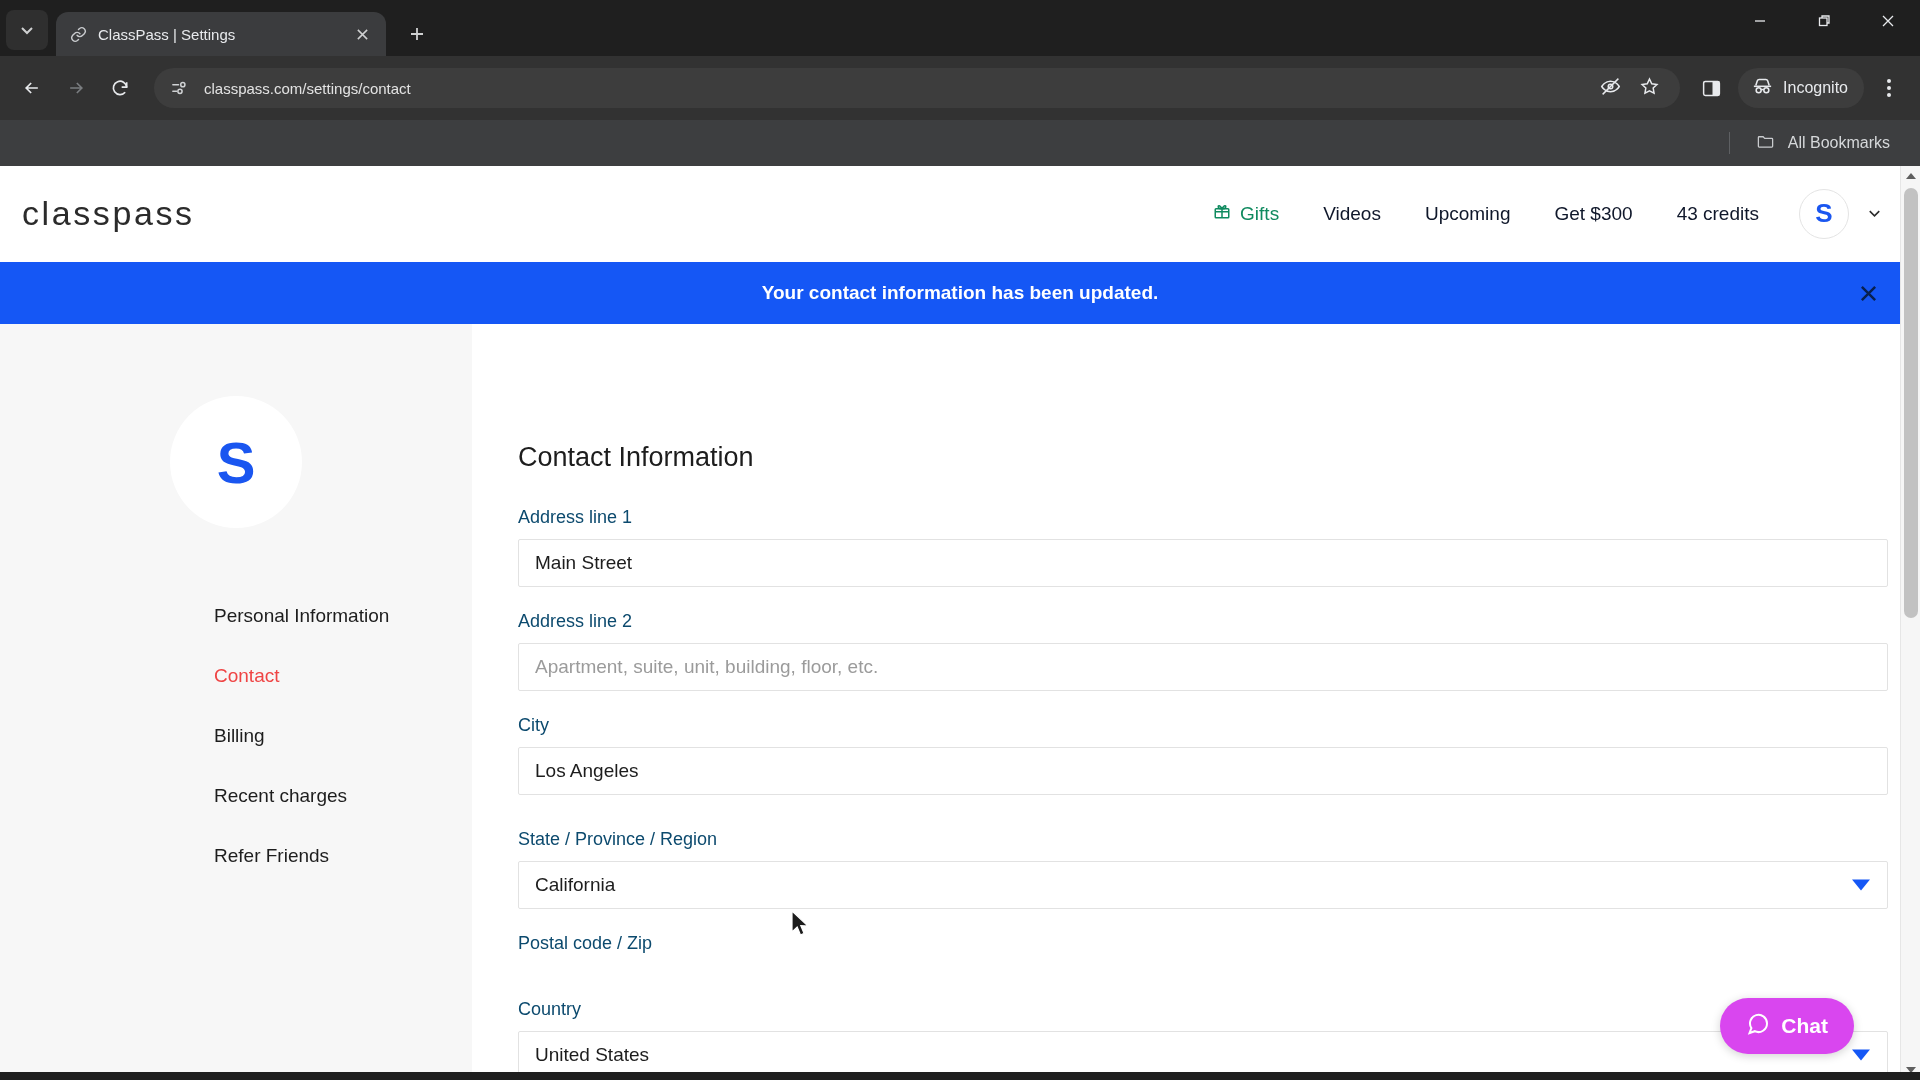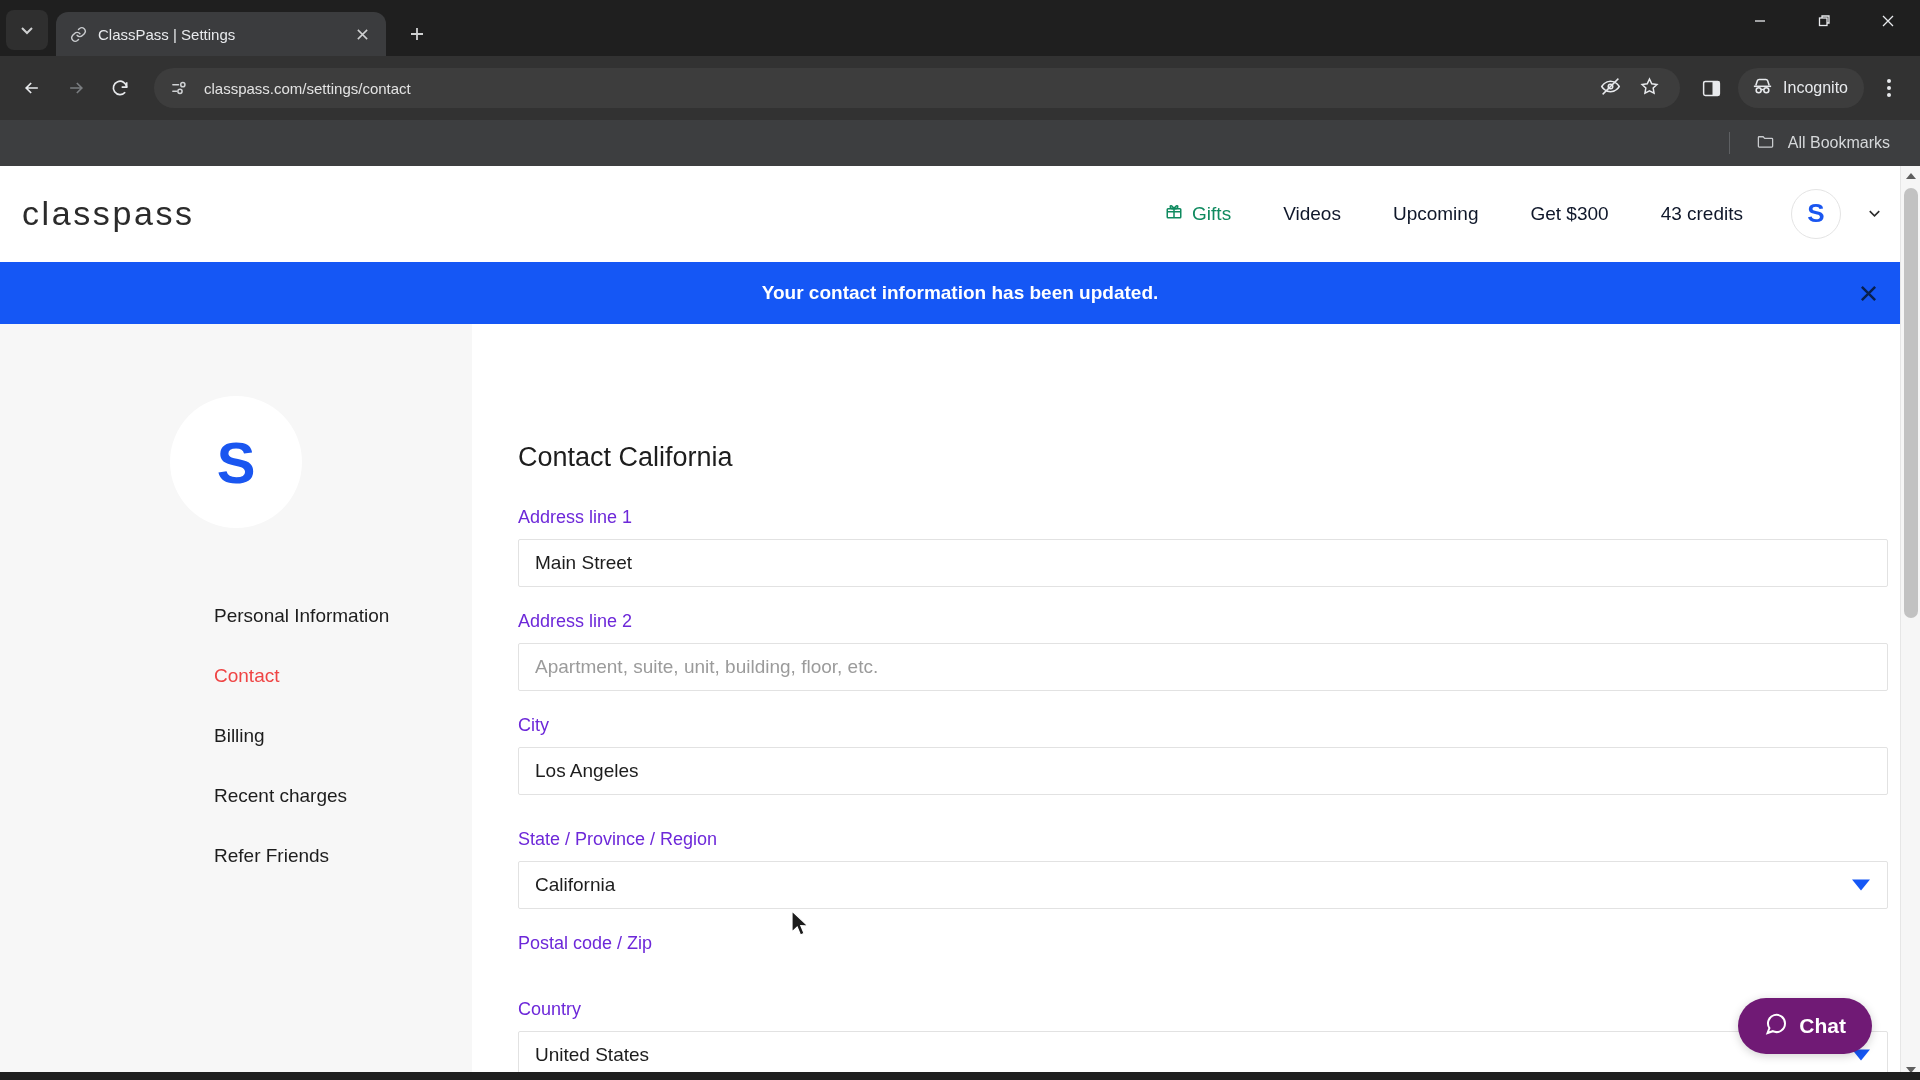--- a/index.html
+++ b/index.html
@@ -87,21 +87,21 @@
 
   .cp-header {
     height: 96px; background: #fff; display: flex; align-items: center;
     padding: 0 36px 0 22px; justify-content: space-between;
     border-bottom: 1px solid #fff;
   }
   .cp-logo {
     font-size: 34px; color: #2b2b2b; letter-spacing: 2.6px;
     font-family: "Liberation Sans", sans-serif; font-weight: 300;
   }
-  .cp-nav { display: flex; align-items: center; gap: 8px; }
+  .cp-nav { display: flex; align-items: center; gap: 0; }
   .cp-nav-item { font-size: 19px; color: #0f172a; padding: 0 22px; white-space: nowrap; }
   .cp-nav-item.gifts { color: #0f8a5f; display: flex; align-items: center; gap: 9px; }
   .avatar-sm {
     width: 50px; height: 50px; border-radius: 50%; background: #fff;
     border: 1px solid #e4e4e4; display: flex; align-items: center; justify-content: center;
     color: #1a56f0; font-size: 26px; font-weight: 700; margin-left: 18px;
   }
   .caret-down { margin-left: 16px; display:flex;align-items:center; }
   .caret-down svg { stroke: #2b2b2b; stroke-width: 2; fill: none; }
 
@@ -125,41 +125,41 @@
     color: #1a56f0; font-size: 58px; font-weight: 700;
     margin-bottom: 64px;
   }
   .side-nav { width: 100%; padding-left: 214px; }
   .side-item { font-size: 19px; color: #1d1d1d; padding: 13px 0; margin-bottom: 12px; }
   .side-item.active { color: #ef4444; }
 
   .content { flex: 1; padding: 118px 0 0 46px; position: relative; }
   .content-inner { max-width: 1370px; }
   .page-title { font-size: 27px; color: #1d1d1d; font-weight: 400; margin-bottom: 34px; }
-  .field-label { font-size: 18px; color: #6d28d9; margin-bottom: 11px; }
+  .field-label { font-size: 18px; color: #0c4a6e; margin-bottom: 11px; }
   .input {
     width: 100%; height: 48px; border: 1px solid #e2e2e2; border-radius: 2px;
     background: #fff; font-size: 19px; color: #1d1d1d;
     padding: 0 16px; font-family: "Liberation Sans", sans-serif;
     display: flex; align-items: center;
   }
   .input.placeholder { color: #9b9b9b; }
   .fieldblock { margin-bottom: 24px; }
   .row2 { display: flex; gap: 34px; margin-bottom: 24px; flex-direction: column; }
   .col { flex: 1; }
   .select-wrap { position: relative; }
   .select-caret {
     position: absolute; right: 18px; top: 50%; transform: translateY(-50%);
     width: 0; height: 0; border-left: 9px solid transparent;
     border-right: 9px solid transparent; border-top: 11px solid #1557f5;
   }
 
   .chat-btn {
-    position: absolute; right: 48px; bottom: 26px;
-    background: #701a75; color: #fff; height: 56px; border-radius: 28px;
+    position: absolute; right: 66px; bottom: 26px;
+    background: #d946ef; color: #fff; height: 56px; border-radius: 28px;
     display: flex; align-items: center; gap: 11px; padding: 0 26px;
     font-size: 21px; font-weight: 700;
     box-shadow: 0 2px 10px rgba(0,0,0,0.18);
   }
   .chat-btn svg { stroke: #fff; stroke-width: 2; fill: none; }
 
   
   .scrollbar {
     position: absolute; right: 0; top: 0; width: 20px; height: 914px;
     background: #f6f6f6; border-left: 1px solid #e6e6e6;
@@ -352,21 +352,21 @@
           <div class="side-item">Personal Information</div>
           <div class="side-item active">Contact</div>
           <div class="side-item">Billing</div>
           <div class="side-item">Recent charges</div>
           <div class="side-item">Refer Friends</div>
         </div>
       </div>
 
       <div class="content">
         <div class="content-inner">
-          <div class="page-title">Contact California</div>
+          <div class="page-title">Contact Information</div>
 
           <div class="fieldblock">
             <div class="field-label">Address line 1</div>
             <div class="input">Main Street</div>
           </div>
 
           <div class="fieldblock">
             <div class="field-label">Address line 2</div>
             <div class="input placeholder">Apartment, suite, unit, building, floor, etc.</div>
           </div>

